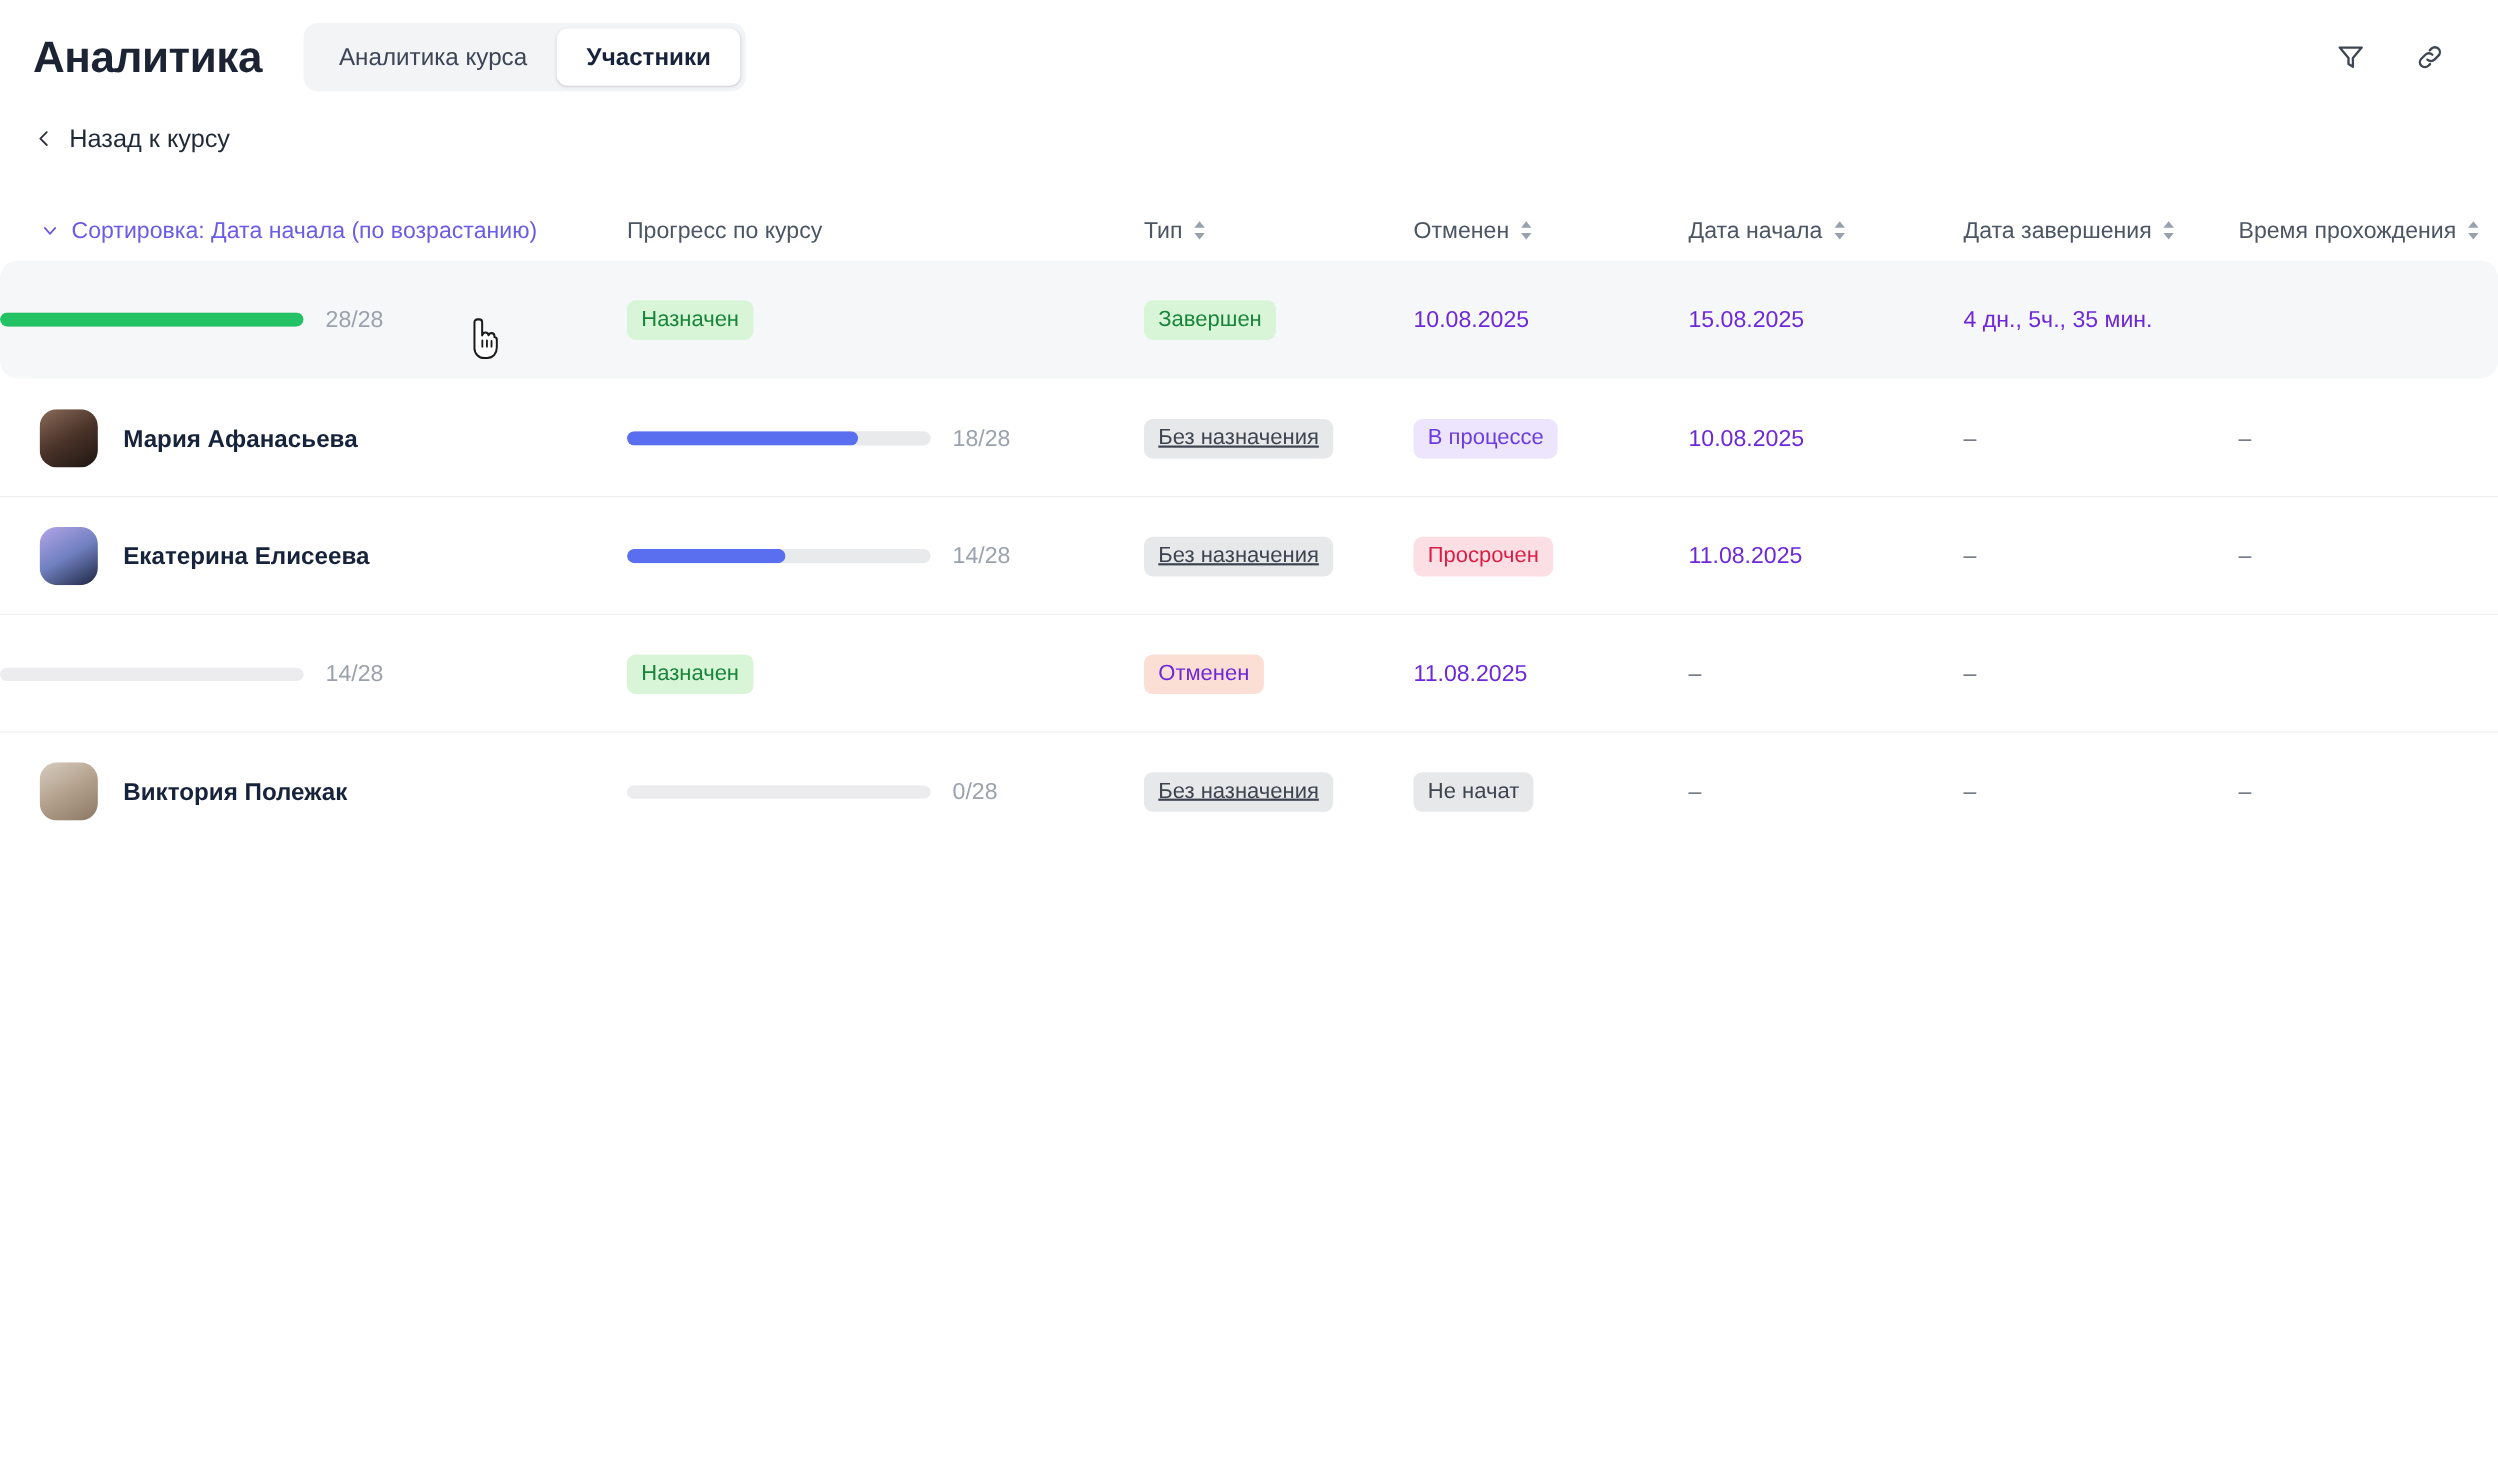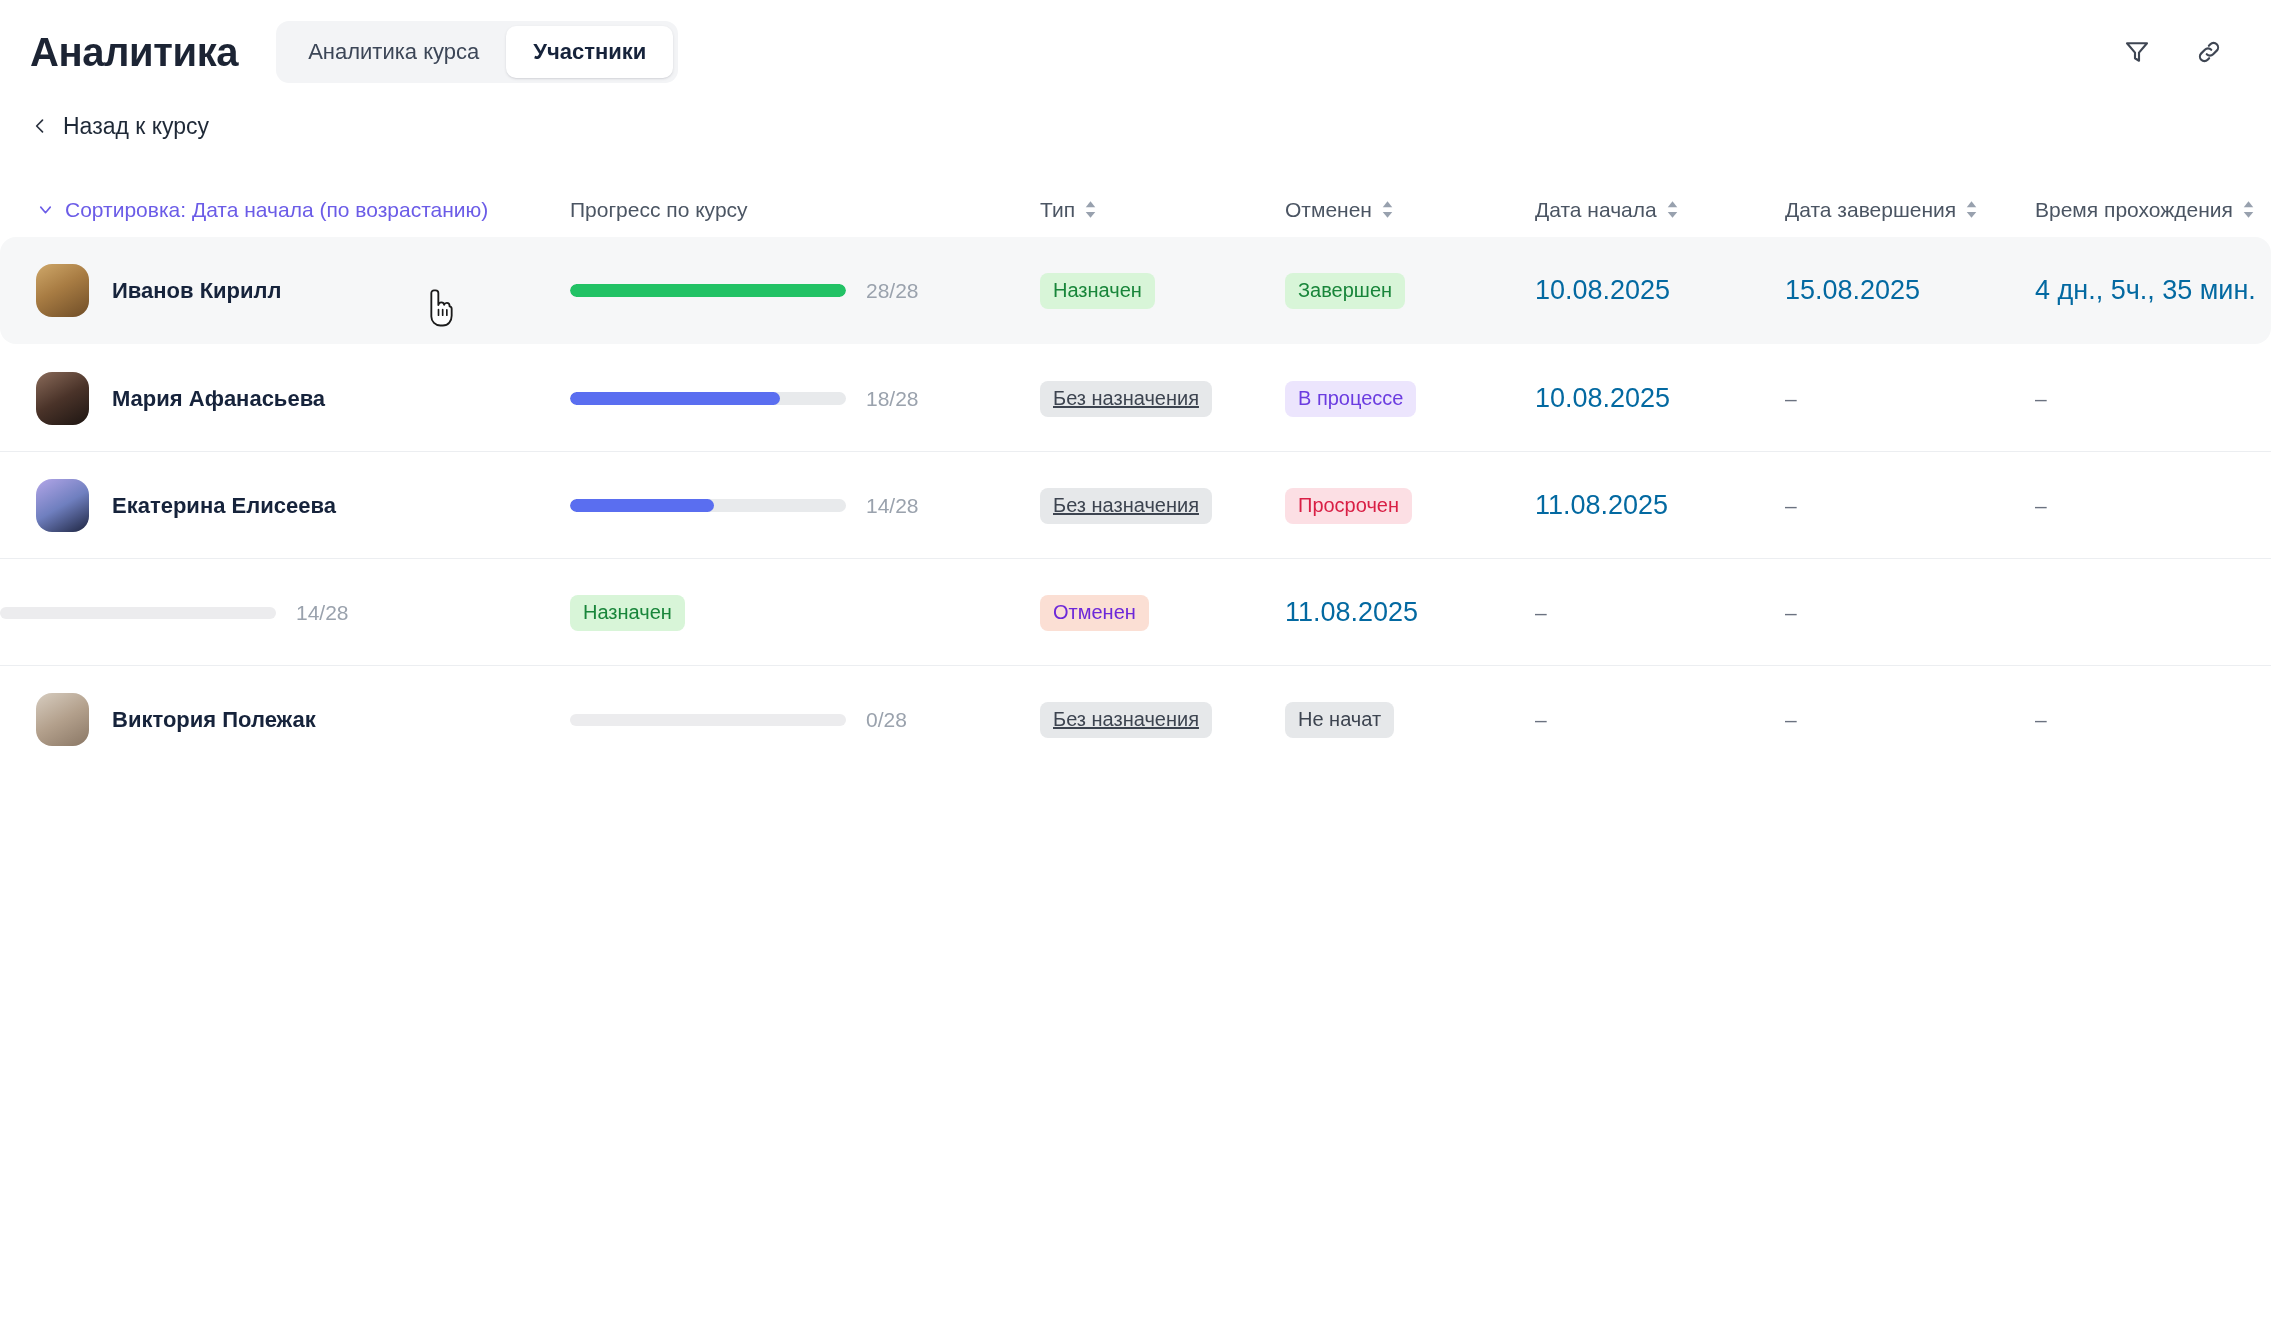--- a/index.html
+++ b/index.html
@@ -213,22 +213,22 @@
     white-space: nowrap;
   }
   .badge.green  { background: #d8f5d8; color: #18853a; }
   .badge.gray   { background: #e6e8ea; color: #3d4450; text-decoration: underline; }
   .badge.purple { background: #ece5fd; color: #6b3ce0; }
   .badge.red    { background: #fcdfe4; color: #d91f45; }
   .badge.orange { background: #fbdfd4; color: #6d28d9; }
   .badge.neutral{ background: #e6e8ea; color: #3d4450; }
 
   .plaintext {
-    font-size: 27px;
-    color: #0369a1;
+    font-size: 21px;
+    color: #6d28d9;
     white-space: nowrap;
   }
   .dash { font-size: 21px; color: #6b7280; }
 
   
   .cursor {
     position: absolute;
     left: 425px;
     top: 288px;
     width: 34px;
@@ -337,26 +337,20 @@
           <svg width="13" height="19" viewBox="0 0 10 16" fill="currentColor">
               <polygon points="5,1 9,6 1,6"></polygon>
               <polygon points="5,15 9,10 1,10"></polygon>
             </svg>
         </span>
       </div>
     </div>
 
     <div id="tbody">
         <div class="grid row highlight">
-          <div class="cell user">
-            <div class="avatar">
-              <div class="ph" style="background: linear-gradient(150deg, rgb(207, 168, 106) 0%, rgb(168, 124, 67) 45%, rgb(111, 77, 39) 100%);"></div>
-            </div>
-            <span class="user-name">Иванов Кирилл</span>
-          </div>
           <div class="cell progress-cell">
             <div class="track">
               <div class="fill green" style="width: 100%;"></div>
             </div>
             <span class="progress-text">28/28</span>
           </div>
           <div class="cell">
             <span class="badge green">Назначен</span>
           </div>
           <div class="cell">

